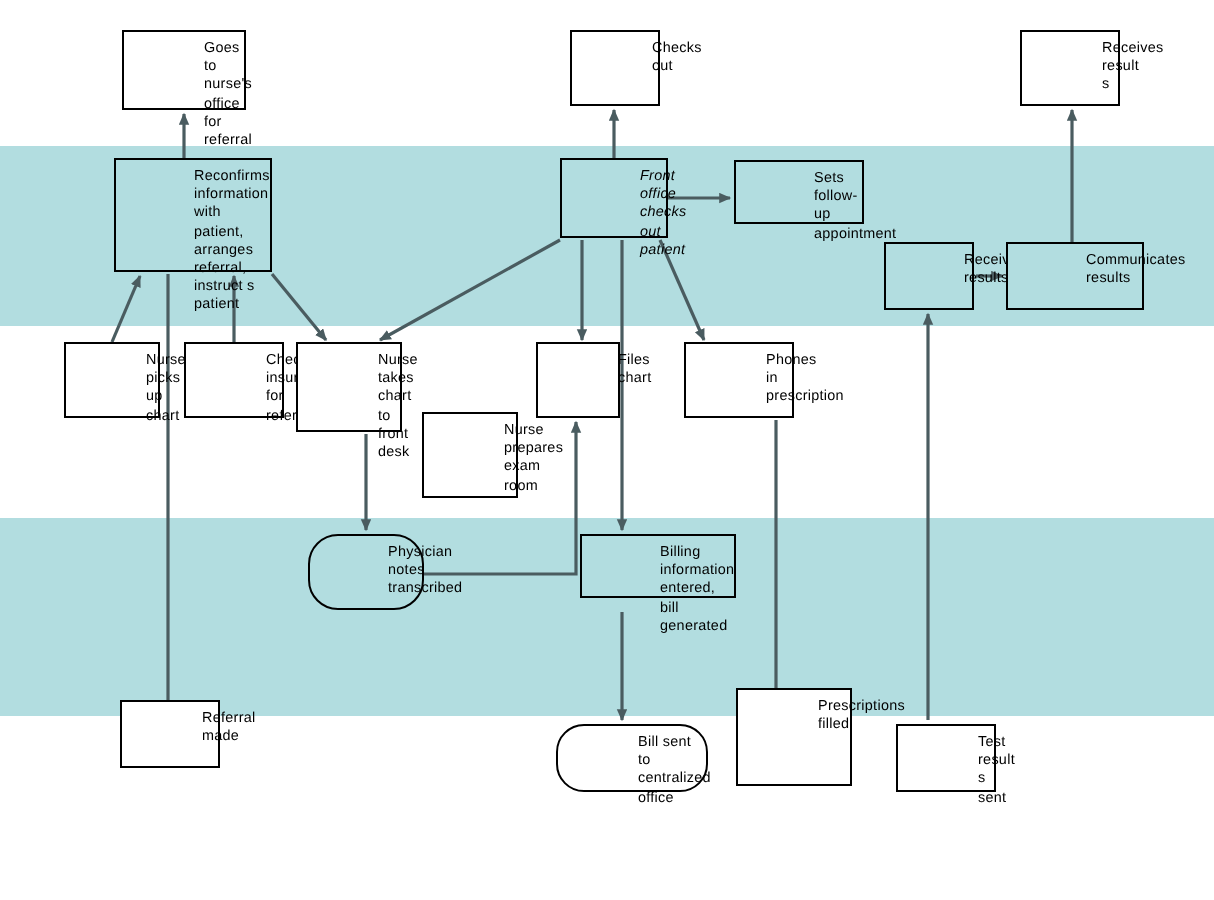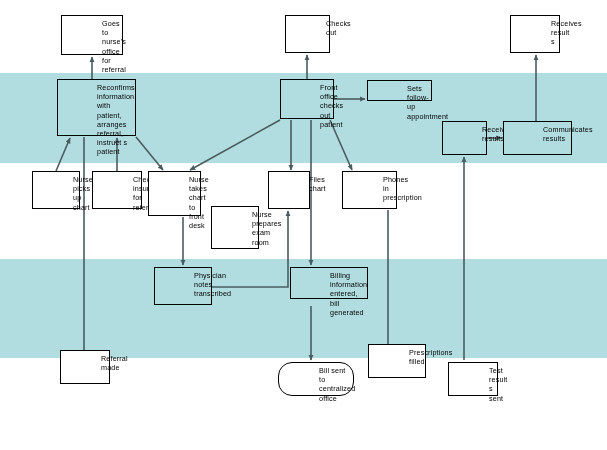--- a/index.html
+++ b/index.html
@@ -94,24 +94,24 @@
 for referral</div>
       <div class="node white" style="left: 285px; top: 15px; width: 45px; height: 38px;">Checks
 out</div>
       <div class="node white" style="left: 510px; top: 15px; width: 50px; height: 38px;">Receives
 result s</div>
       <div class="node filled" style="left: 57px; top: 79px; width: 79px; height: 57px;">Reconfirms
 information
 with patient,
 arranges referral,
 instruct s patient</div>
-      <div class="node filled" style="left: 280px; top: 79px; width: 54px; height: 40px;">Front office
+      <div class="node filled" style="left: 280px; top: 79px; width: 54px; height: 40px; font-style: italic;">Front office
 checks out
 patient</div>
-      <div class="node filled" style="left: 367px; top: 80px; width: 65px; height: 21px;">Sets follow-up
+      <div class="node filled" style="left: 367px; top: 80px; width: 65px; height: 32px;">Sets follow-up
 appointment</div>
       <div class="node filled" style="left: 442px; top: 121px; width: 45px; height: 34px;">Receives
 results</div>
       <div class="node filled" style="left: 503px; top: 121px; width: 69px; height: 34px;">Communicates
 results</div>
       <div class="node white" style="left: 32px; top: 171px; width: 48px; height: 38px;">Nurse
 picks up
 chart</div>
       <div class="node white" style="left: 92px; top: 171px; width: 50px; height: 38px;">Checks
 insurance
@@ -121,29 +121,29 @@
 to front
 desk</div>
       <div class="node white" style="left: 268px; top: 171px; width: 38px; height: 38px;">Files
 chart</div>
       <div class="node white" style="left: 330px; top: 171px; width: 55px; height: 38px; margin-left: 12px;">Phones in
 prescription</div>
       <div class="node white" style="left: 211px; top: 206px; width: 48px; height: 43px;">Nurse
 prepares
 exam
 room</div>
-      <div class="node filled" style="left: 154px; top: 267px; width: 58px; height: 38px;">Physician
+      <div class="node filled" style="left: 154px; top: 267px; width: 58px; height: 38px; border-radius: 15px;">Physician
 notes
 transcribed</div>
       <div class="node filled" style="left: 290px; top: 267px; width: 78px; height: 32px;">Billing information
 entered,
 bill generated</div>
       <div class="node white" style="left: 60px; top: 350px; width: 50px; height: 34px;">Referral
 made</div>
       <div class="node white" style="left: 278px; top: 362px; width: 76px; height: 34px; border-radius: 14px;">Bill sent to
 centralized office</div>
-      <div class="node white" style="left: 368px; top: 344px; width: 58px; height: 34px;">Prescriptions
+      <div class="node white" style="left: 368px; top: 344px; width: 58px; height: 49px;">Prescriptions
 filled</div>
       <div class="node white" style="left: 448px; top: 362px; width: 50px; height: 34px;">Test result s
 sent</div>
     </div>
 
 </div>
 
 </body></html>

